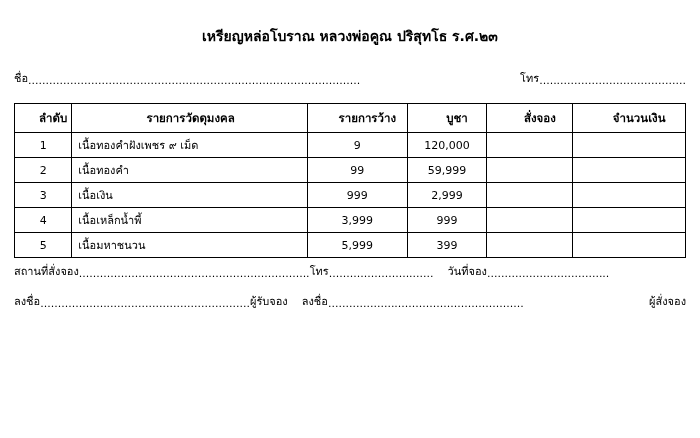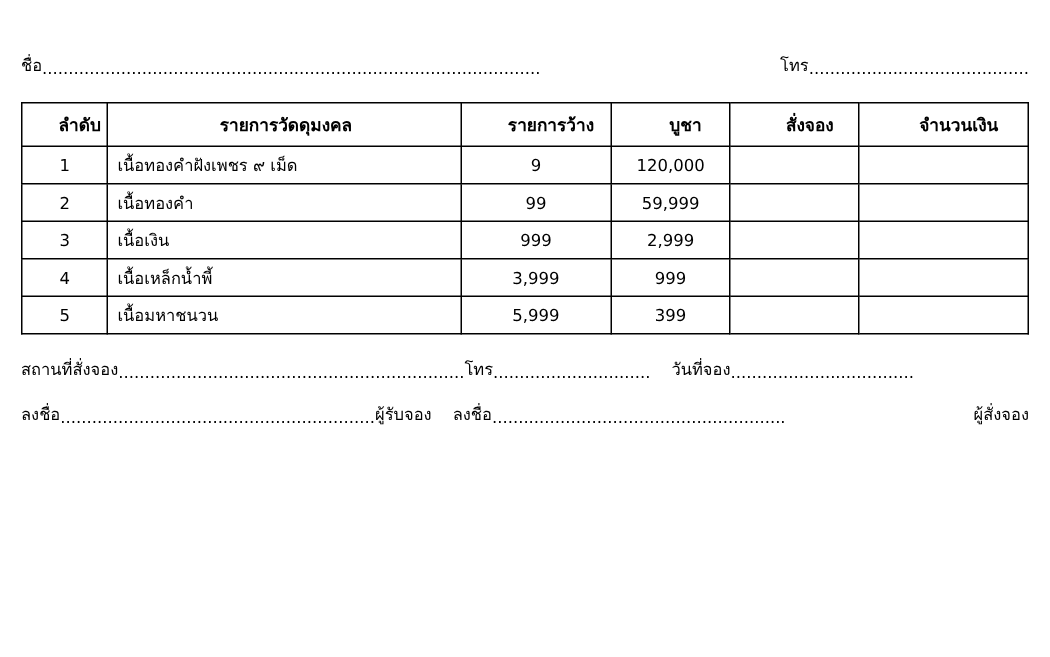--- a/index.html
+++ b/index.html
@@ -81,34 +81,35 @@
     align-items: flex-end;
     white-space: nowrap;
   }
   .note {
     margin-top: 16px;
     text-align: center;
     font-size: 11px;
   }
   .note .gap { display: inline-block; width: 28px; }
   .foot-row {
-    margin-top: 14px;
+    margin-top: 4px;
     font-size: 11px;
     display: flex;
     align-items: flex-end;
     white-space: nowrap;
   }
   .foot-row.second { margin-top: 12px; }
   .spacer { display: inline-block; width: 14px; }
 </style>
 </head>
 <body>
 
 <div class="page">
 
+  <div class="title-2">เหรียญหล่อโบราณ  หลวงพ่อคูณ ปริสุทโธ ร.ศ.๒๓</div>
 
   <div class="name-row">
     <span class="lbl">ชื่อ</span>
     <span class="dots grow">...............................................................................................</span>
     <span class="lbl">โทร</span>
     <span class="dots">..........................................</span>
   </div>
 
   <table class="order">
     <thead>

